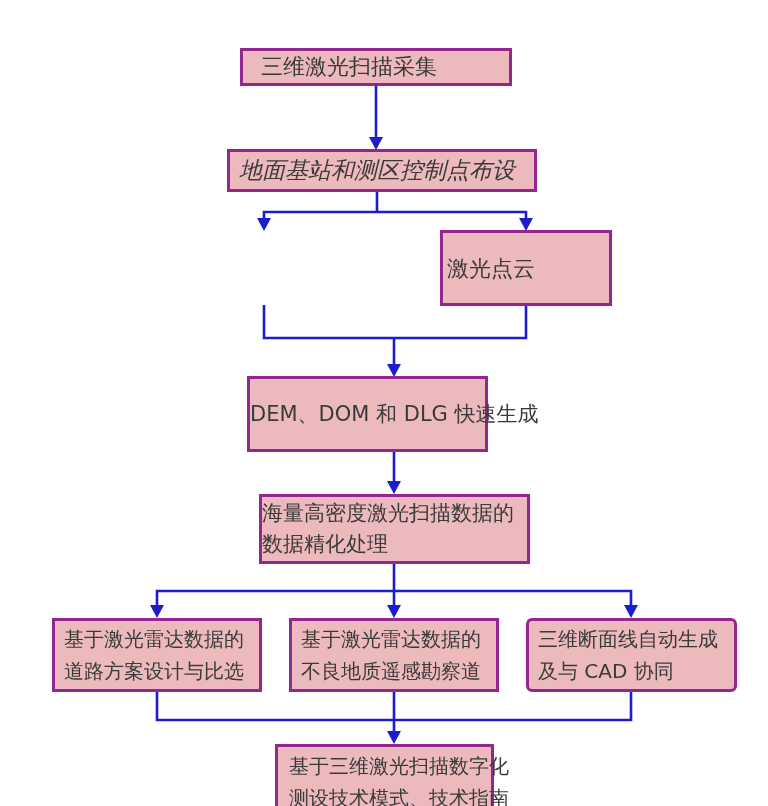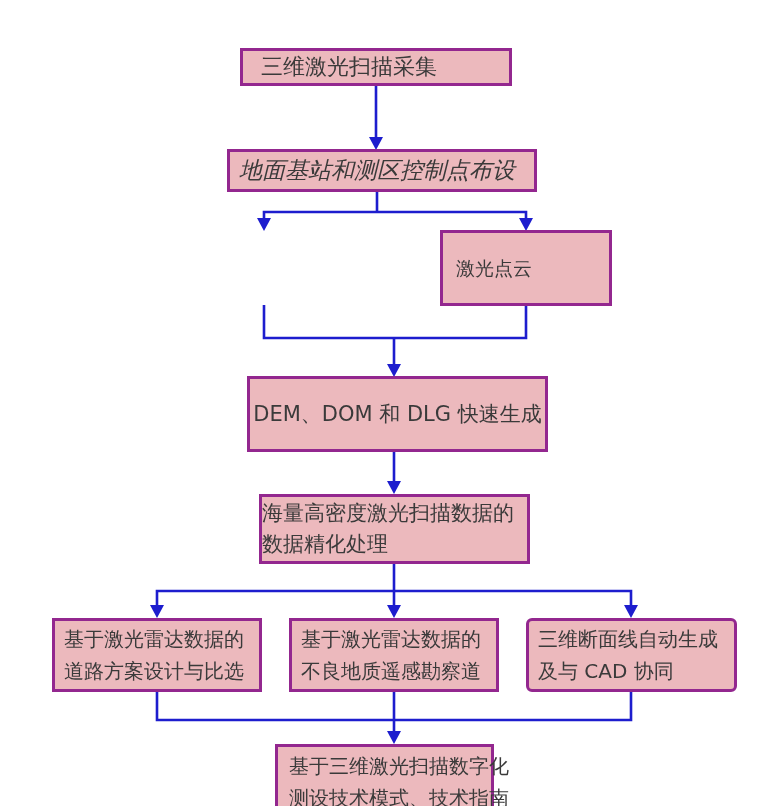--- a/index.html
+++ b/index.html
@@ -38,22 +38,22 @@
     color:var(--text);
     display:flex;
     flex-direction:column;
     justify-content:center;
     line-height:1.45;
   }
   .nline{display:block;white-space:nowrap;}
   .n1{left:240px;top:24px;width:272px;height:38px;font-size:22px;padding-left:18px;}
   .n2{left:227px;top:125px;width:310px;height:43px;font-size:23px;padding-left:9px;font-style:italic;}
   .n3{left:178px;top:206px;width:190px;height:76px;font-size:23px;padding-left:13px;line-height:33px;}
-  .n4{left:440px;top:206px;width:172px;height:76px;font-size:19px;padding-left:13px;line-height:33px;}
-  .n5{left:247px;top:352px;width:301px;height:76px;font-size:21px;text-align:center;}
+  .n4{left:440px;top:206px;width:172px;height:76px;font-size:22px;padding-left:4px;line-height:33px;}
+  .n5{left:247px;top:352px;width:241px;height:76px;font-size:21px;text-align:center;}
   .n6{left:259px;top:470px;width:271px;height:70px;font-size:21px;line-height:31px;}
   .n7{left:52px;top:594px;width:210px;height:74px;font-size:20px;padding-left:9px;line-height:32px;}
   .n8{left:289px;top:594px;width:210px;height:74px;font-size:20px;padding-left:9px;line-height:32px;}
   .n9{left:526px;top:594px;width:211px;height:74px;font-size:20px;padding-left:9px;line-height:32px;border-radius:6px;}
   .n10{left:275px;top:720px;width:219px;height:75px;font-size:20px;padding-left:11px;line-height:32px;}
 </style>
 </head>
 <body>
 
 <div class="canvas">

